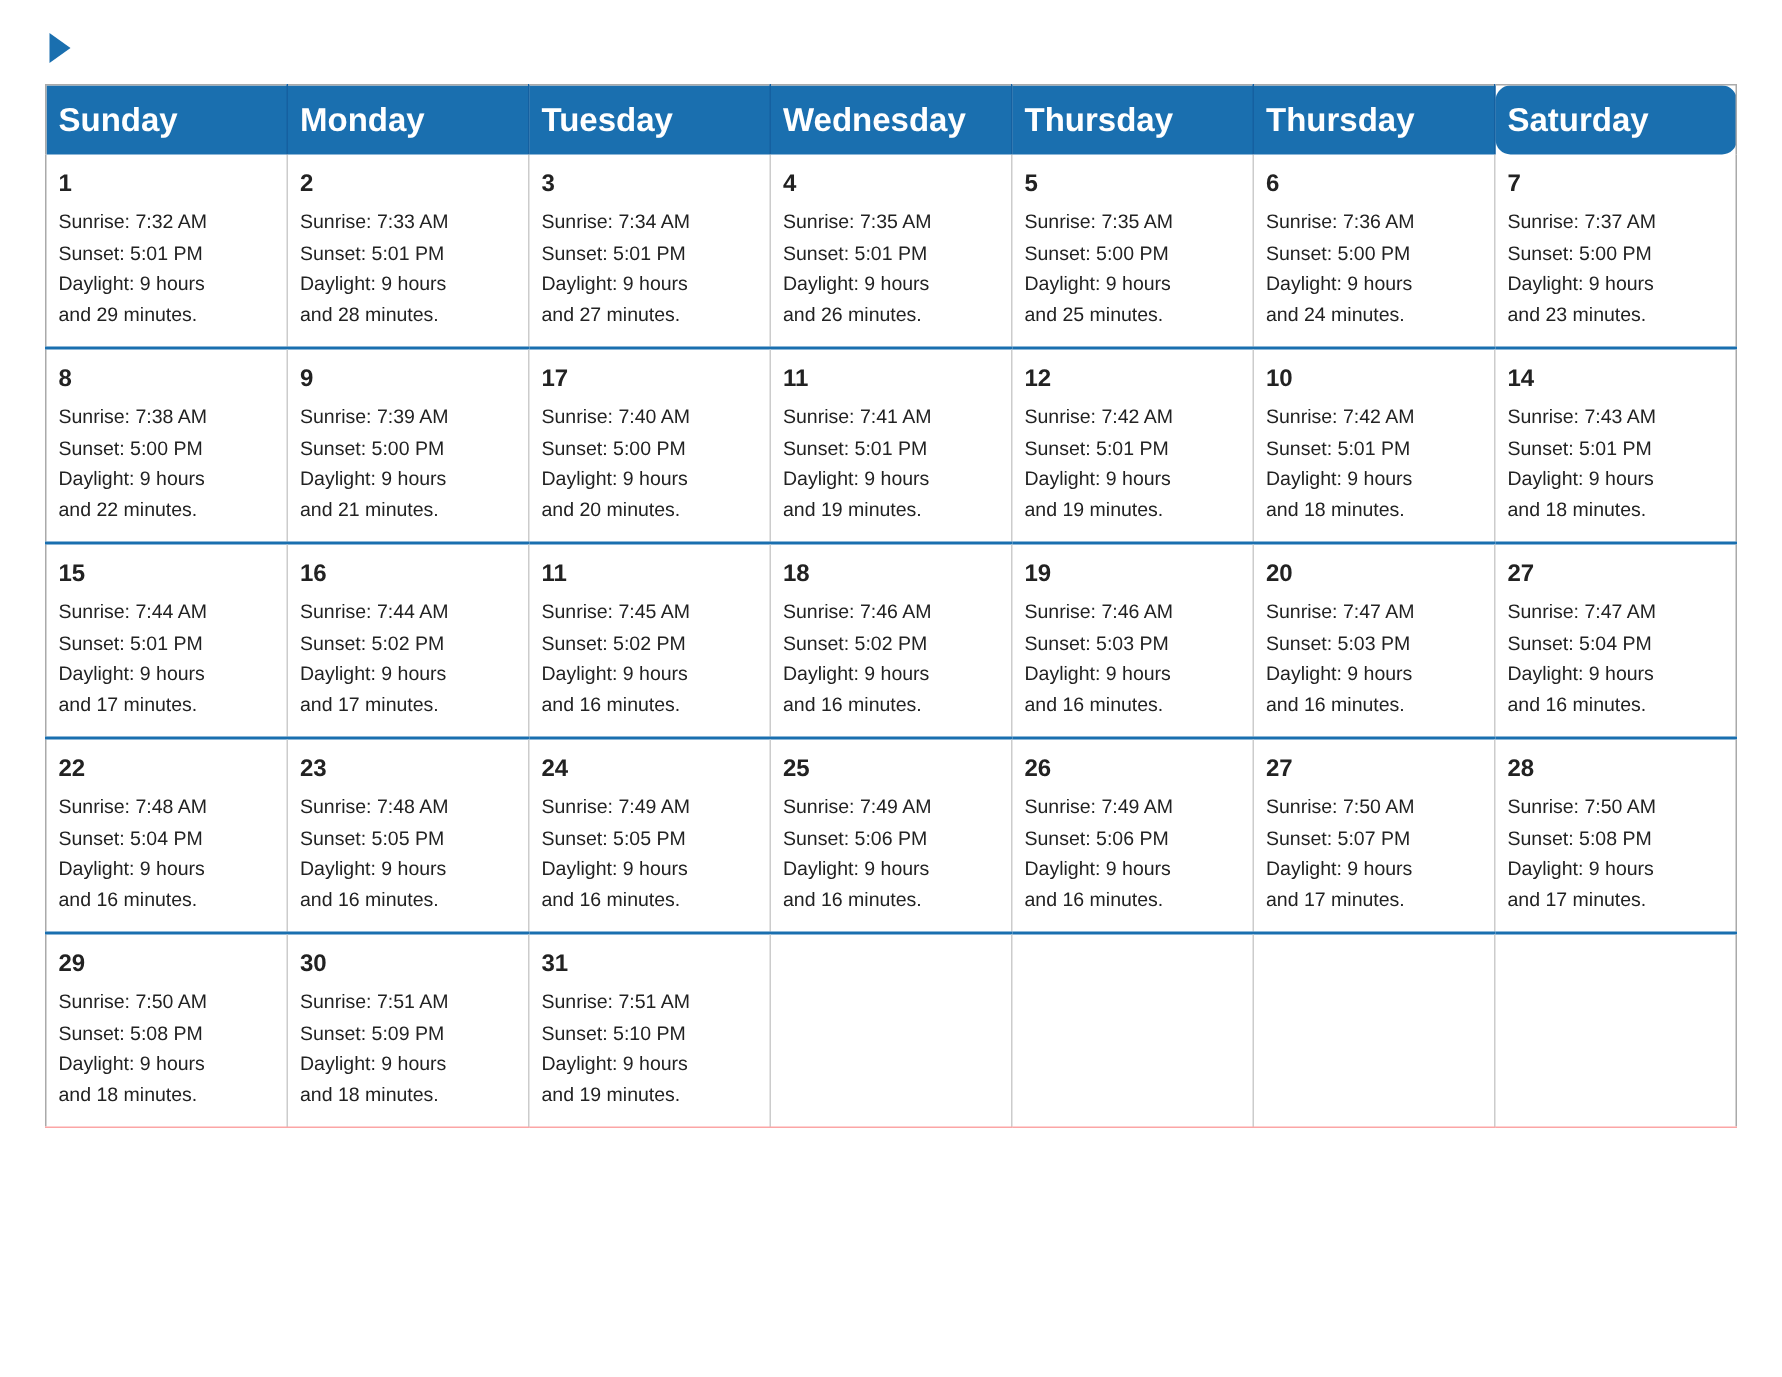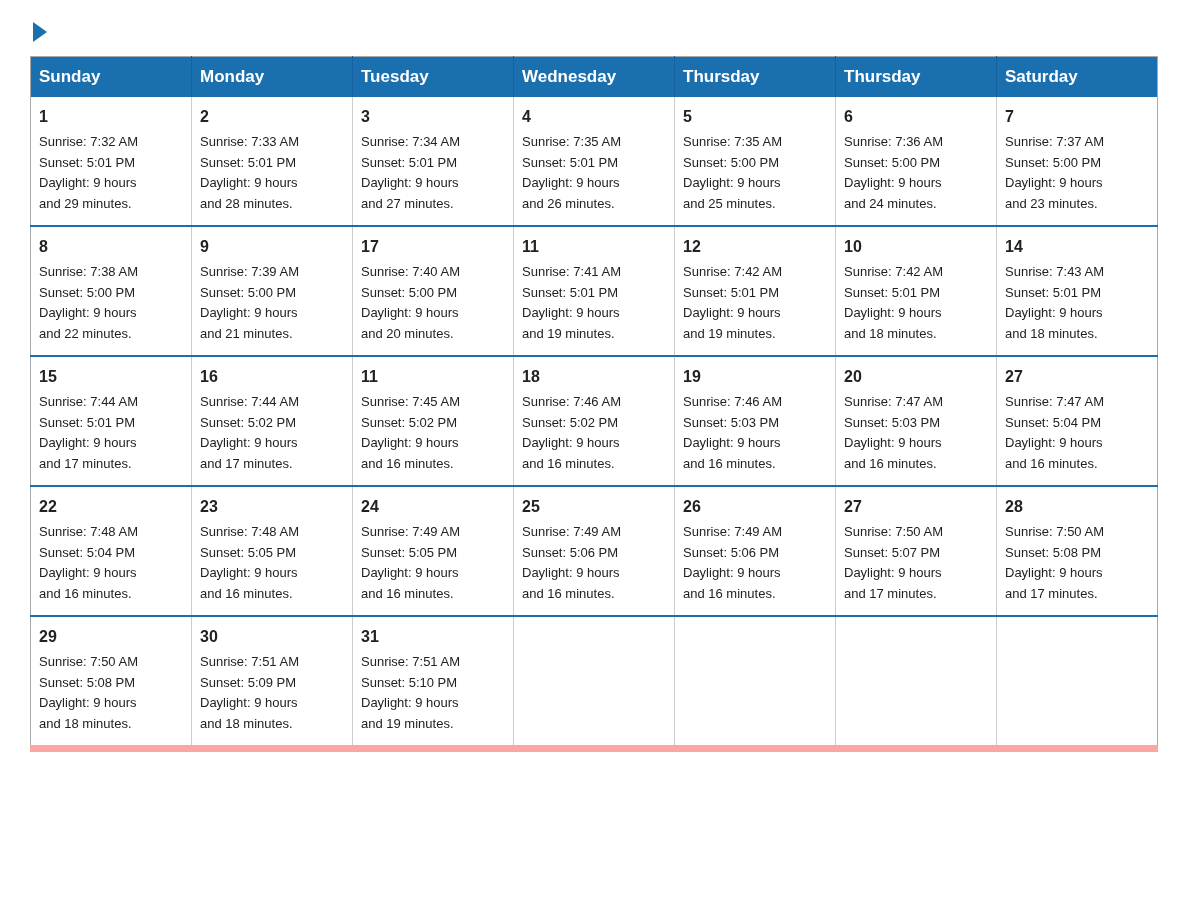--- a/index.html
+++ b/index.html
@@ -63,44 +63,45 @@
       margin-top: 4px;
     }
     .calendar {
       width: 100%;
       border-collapse: collapse;
       border: 1px solid #aaa;
     }
     .calendar thead tr th {
       background: #1a6faf;
       color: #fff;
-      font-size: 17px;
+      font-size: 22px;
       font-weight: bold;
       padding: 10px 8px;
       text-align: left;
       border-right: 1px solid #1560a0;
     }
     .calendar thead tr th:last-child {
       border-right: none;
+      border-radius: 10px;
     }
     .calendar tbody tr td {
       vertical-align: top;
       padding: 8px 8px 10px 8px;
       border-right: 1px solid #ccc;
       border-bottom: 2px solid #1a6faf;
       width: 14.28%;
       font-size: 13.5px;
       line-height: 1.55;
       min-height: 110px;
     }
     .calendar tbody tr td:last-child {
       border-right: none;
     }
     .calendar tbody tr:last-child td {
-      border-bottom: 7px solid #fca5a5;
+      border-bottom: 1px solid #fca5a5;
     }
     .day-num {
       font-size: 16px;
       font-weight: bold;
       display: block;
       margin-bottom: 2px;
     }
     .day-info {
       font-size: 13px;
       color: #222;

